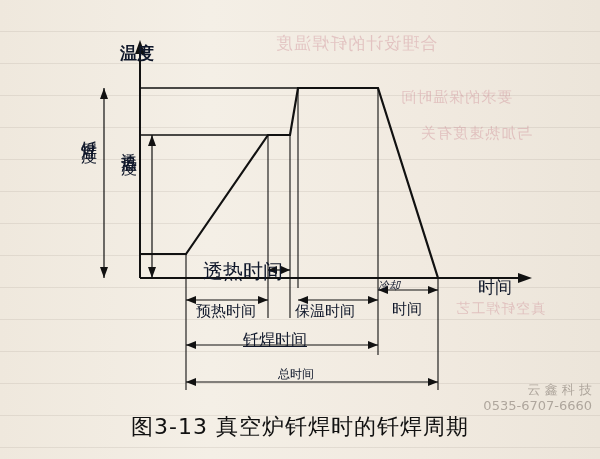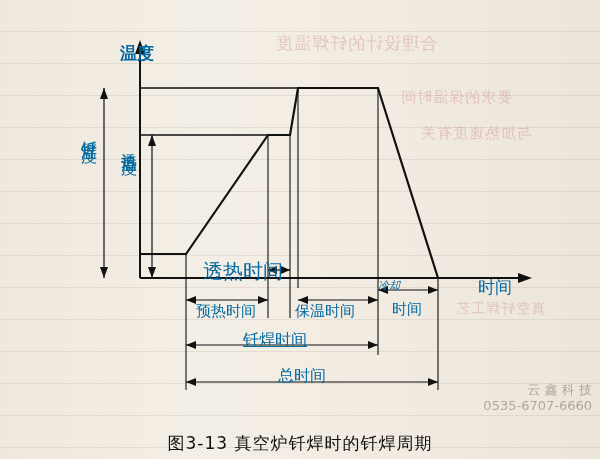--- a/index.html
+++ b/index.html
@@ -44,39 +44,38 @@
     white-space: nowrap;
     transform: scaleX(-1);
   }
   #diagram {
     position: absolute;
     inset: 0;
   }
   .cap-label {
     position: absolute;
     font-family: "DejaVu Sans", sans-serif;
-    color: #0369a1;
+    color: #0f172a;
     white-space: nowrap;
   }
   .vert {
     writing-mode: vertical-rl;
     text-orientation: upright;
     letter-spacing: 2px;
   }
   #caption {
     position: absolute;
     left: 0;
     right: 0;
     top: 412px;
     text-align: center;
-    font-size: 17px;
+    font-size: 22px;
     color: #111;
     font-family: "DejaVu Sans", sans-serif;
     letter-spacing: 1px;
-    margin-top: 20px;
   }
   #watermark {
     position: absolute;
     right: 8px;
     top: 382px;
     font-size: 13px;
     color: #9a9188;
     text-align: right;
     line-height: 1.25;
     opacity: 0.75;
@@ -174,17 +173,17 @@
 <div class="cap-label" style="left:196px; top:302px; font-size:15px;">预热时间</div>
 
 <div class="cap-label" style="left:295px; top:302px; font-size:15px;">保温时间</div>
 
 <div class="cap-label" style="left:378px; top:278px; font-size:11px;font-style:italic;">冷却</div>
 
 <div class="cap-label" style="left:392px; top:300px; font-size:15px;">时间</div>
 
 <div class="cap-label" style="left:243px; top:330px; font-size:16px;text-decoration:underline;">钎焊时间</div>
 
-<div class="cap-label" style="left:278px; top:366px; font-size:16px;">总时间</div>
+<div class="cap-label" style="left:278px; top:366px; font-size:12px;">总时间</div>
 
 <div id="caption">图3-13   真空炉钎焊时的钎焊周期</div>
 
 <div id="watermark">云 鑫 科 技<br>0535-6707-6660</div>
 
 </body></html>

